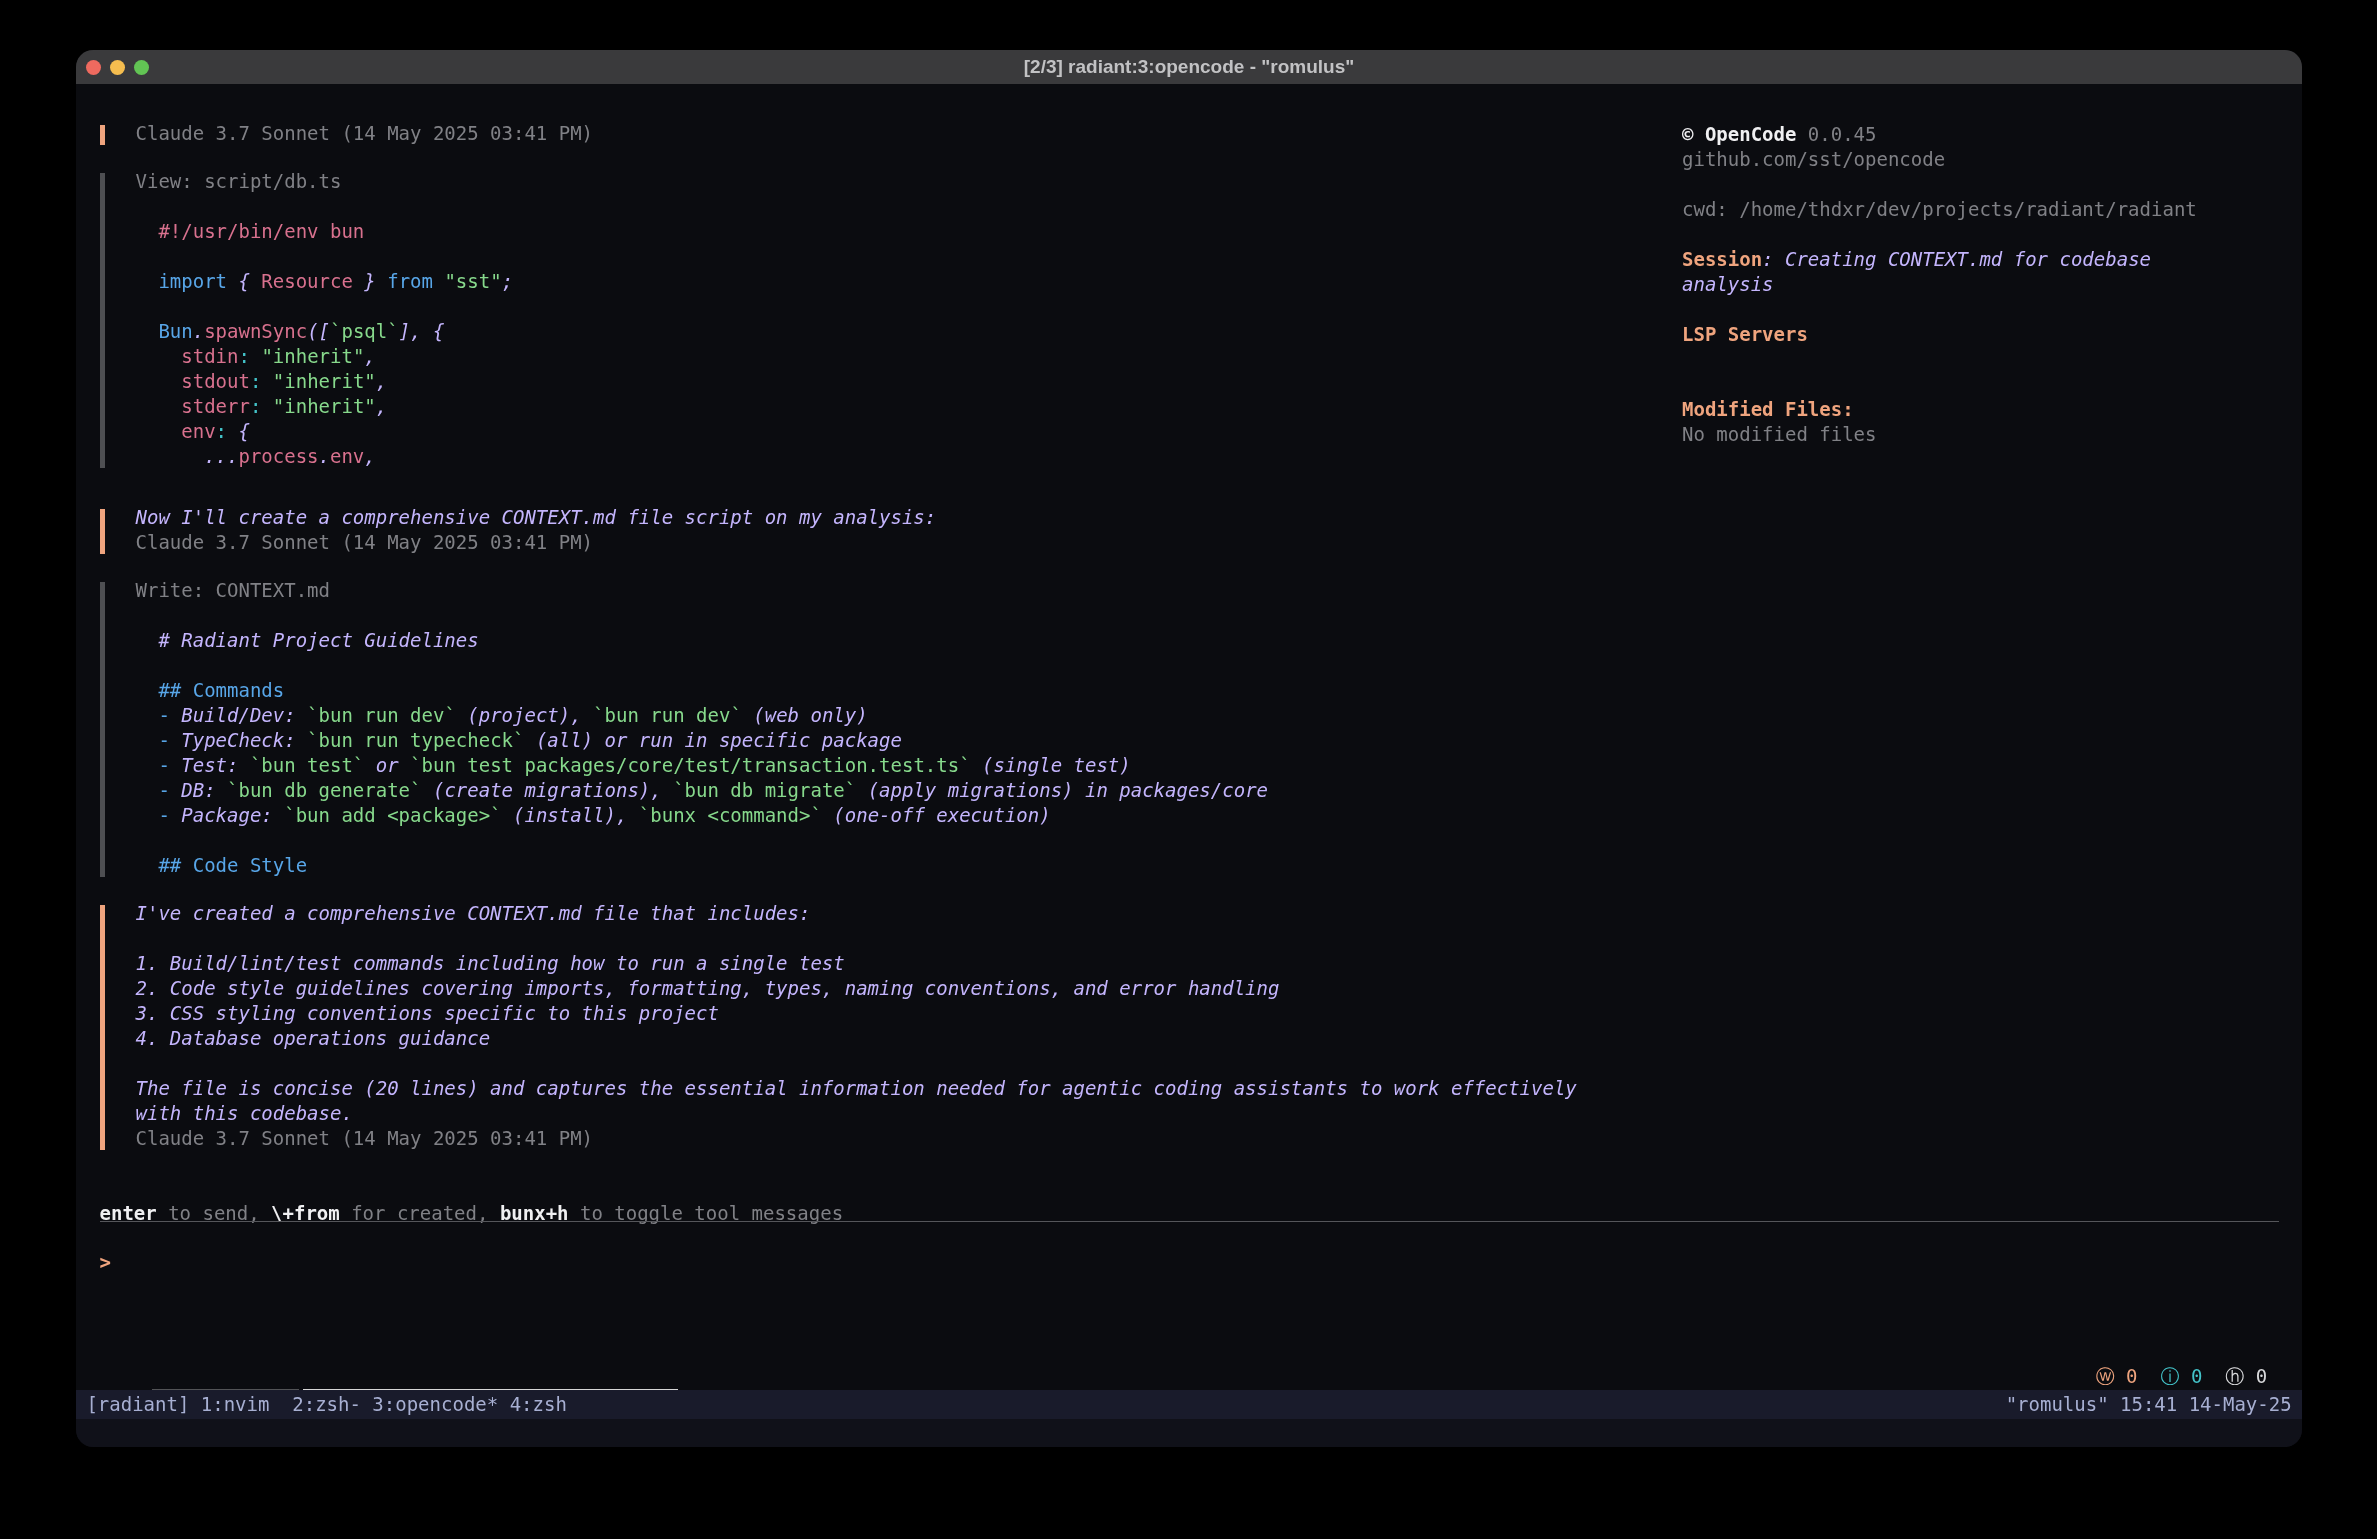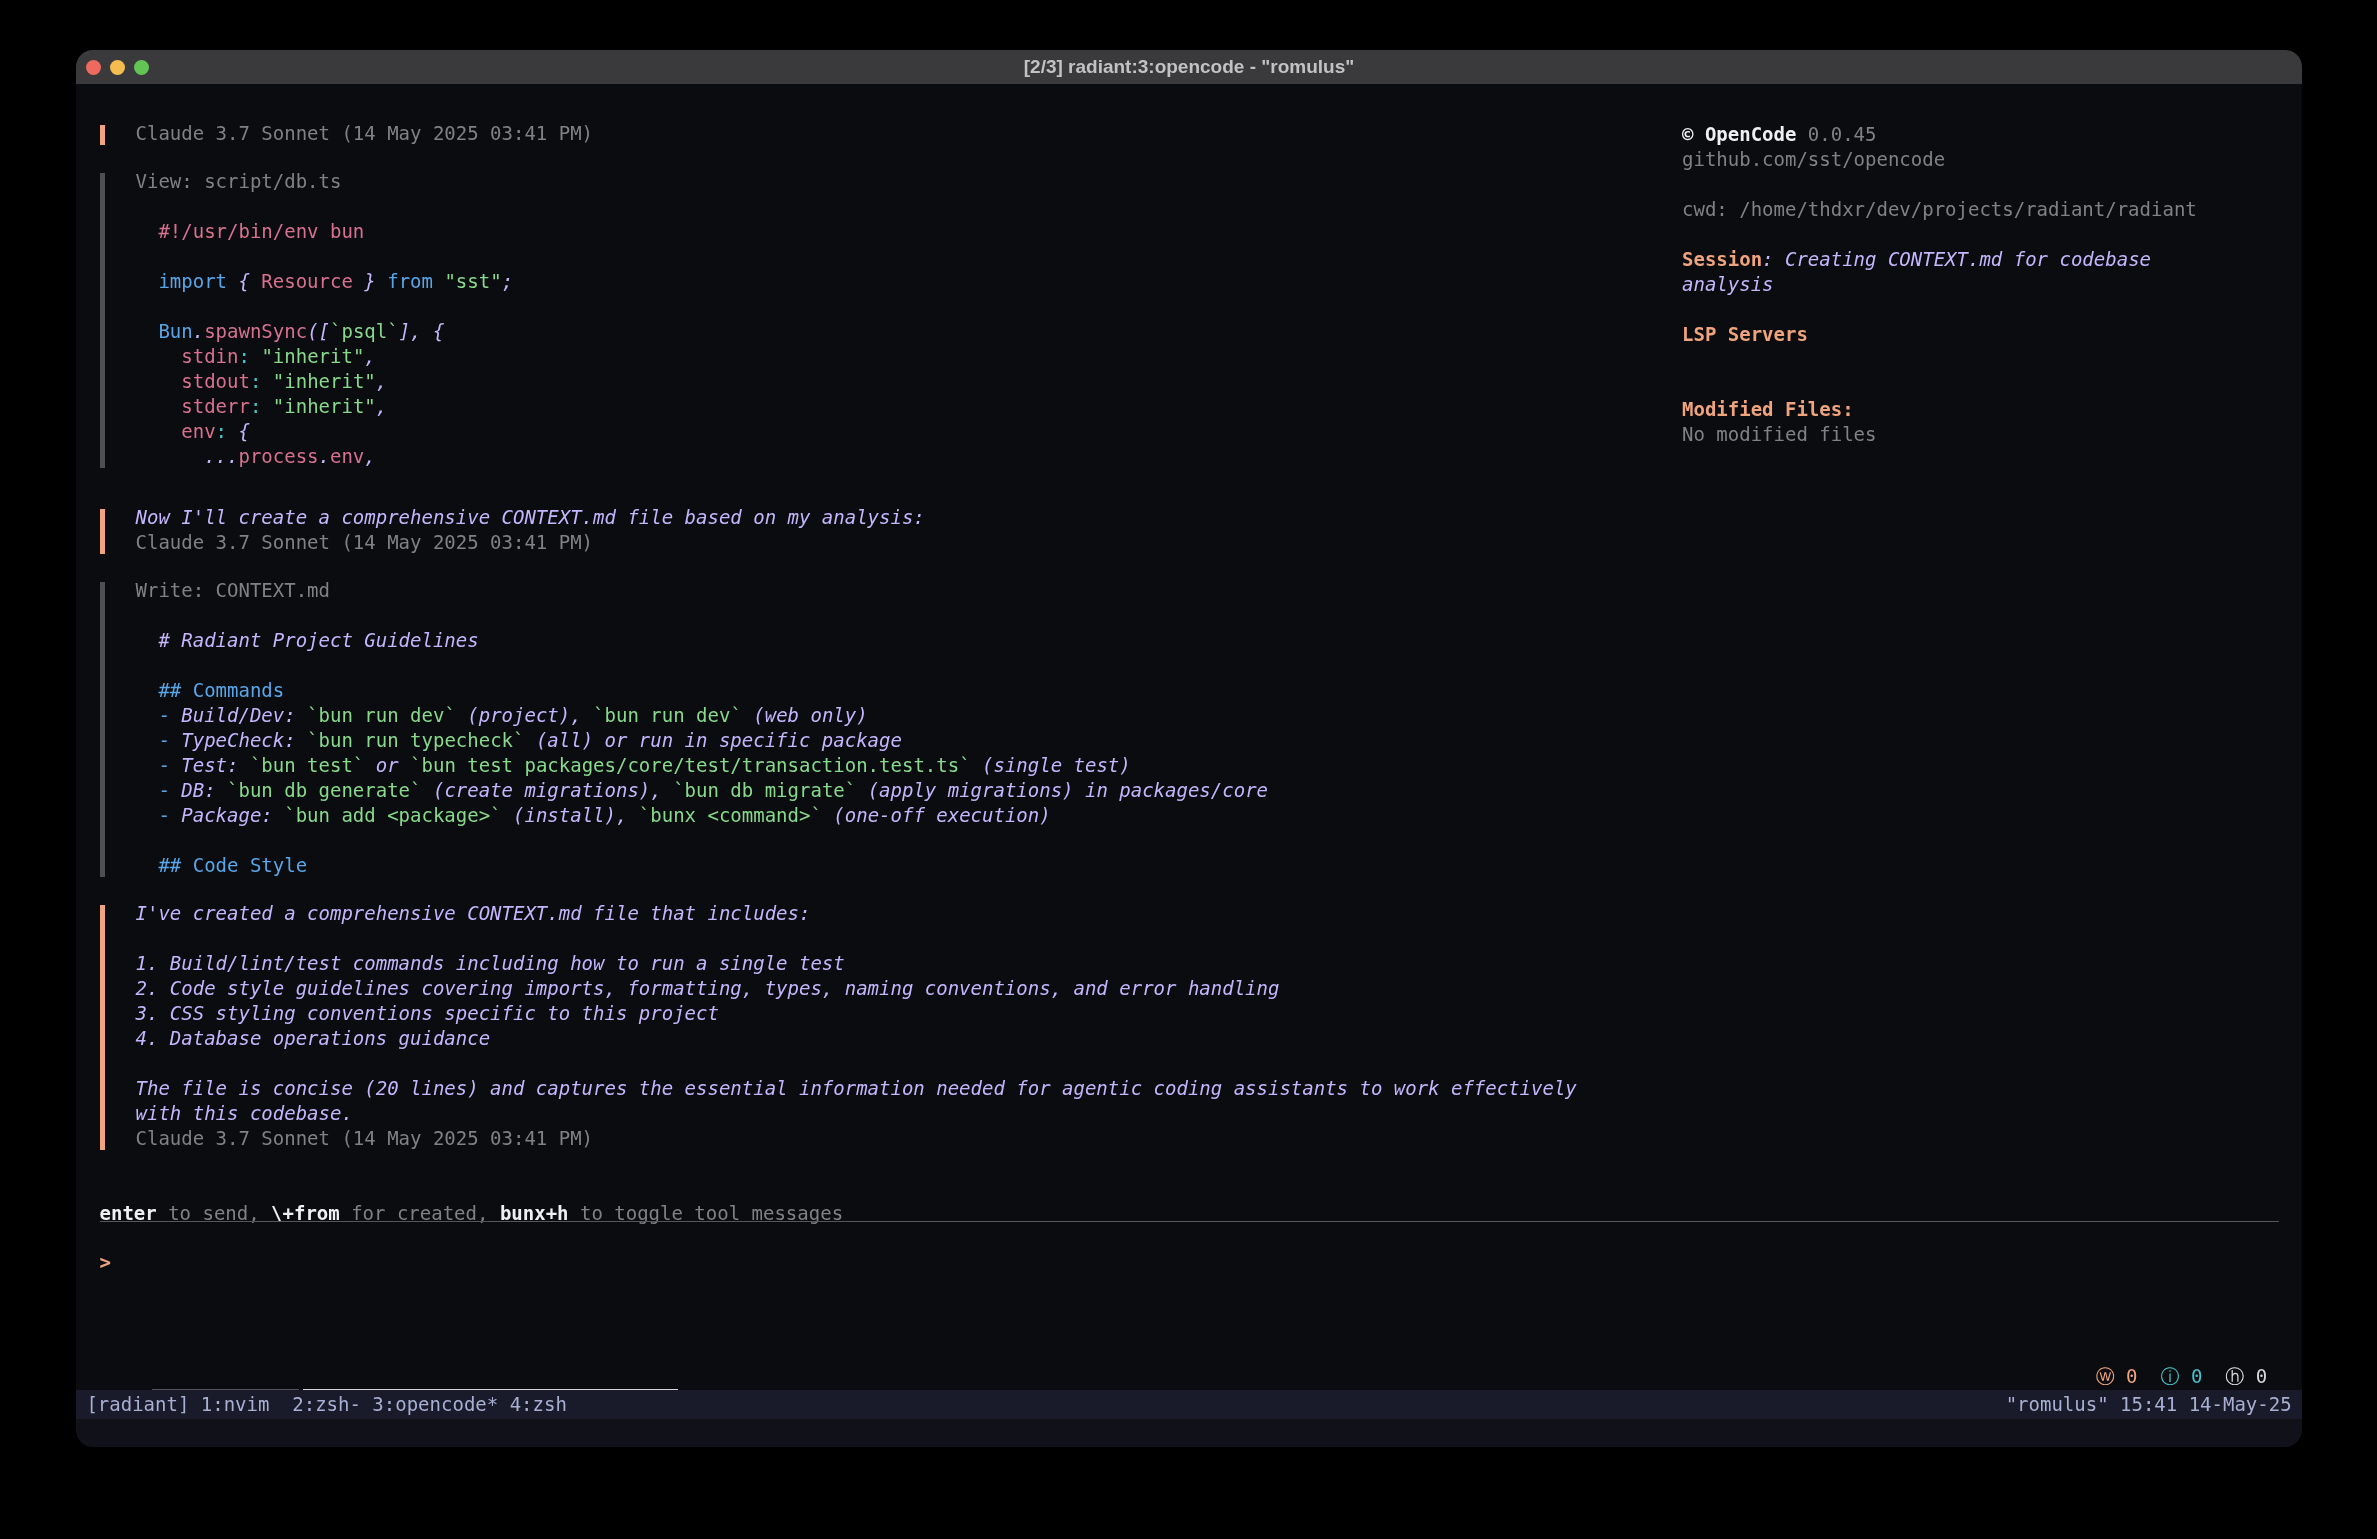--- a/index.html
+++ b/index.html
@@ -70,21 +70,21 @@
       <div class="lines"><div class="line"><span class="c-g">Claude 3.7 Sonnet (14 May 2025 03:41 PM)</span></div></div>
     </div>
 
     <div class="block" style="top:119px">
       <div class="bar gray"></div>
       <div class="lines"><div class="line"><span class="c-g">View: script/db.ts</span></div><div class="line">&nbsp;</div><div class="line"><span class="c-rose">  #!/usr/bin/env bun</span></div><div class="line">&nbsp;</div><div class="line"><span class="c-w">  </span><span class="c-blue">import</span><span class="c-w"> { </span><span class="c-rose">Resource</span><span class="c-w"> } </span><span class="c-blue">from</span><span class="c-w"> </span><span class="c-green">"sst"</span><span class="c-w">;</span></div><div class="line">&nbsp;</div><div class="line"><span class="c-w">  </span><span class="c-blue">Bun</span><span class="c-w">.</span><span class="c-rose">spawnSync</span><span class="c-w">([</span><span class="c-green">`psql`</span><span class="c-w">], {</span></div><div class="line"><span class="c-w">    </span><span class="c-rose">stdin</span><span class="c-teal">:</span><span class="c-w"> </span><span class="c-green">"inherit"</span><span class="c-w">,</span></div><div class="line"><span class="c-w">    </span><span class="c-rose">stdout</span><span class="c-teal">:</span><span class="c-w"> </span><span class="c-green">"inherit"</span><span class="c-w">,</span></div><div class="line"><span class="c-w">    </span><span class="c-rose">stderr</span><span class="c-teal">:</span><span class="c-w"> </span><span class="c-green">"inherit"</span><span class="c-w">,</span></div><div class="line"><span class="c-w">    </span><span class="c-rose">env</span><span class="c-teal">:</span><span class="c-w"> {</span></div><div class="line"><span class="c-w">      ...</span><span class="c-rose">process</span><span class="c-w">.</span><span class="c-rose">env</span><span class="c-w">,</span></div></div>
     </div>
 
     <div class="block" style="top:455px">
       <div class="bar orange"></div>
-      <div class="lines"><div class="line"><span class="c-w">Now I'll create a comprehensive CONTEXT.md file based on my analysis:</span></div><div class="line"><span class="c-g">Claude 3.7 Sonnet (14 May 2025 03:41 PM)</span></div></div>
+      <div class="lines"><div class="line"><span class="c-w">Now I'll create a comprehensive CONTEXT.md file script on my analysis:</span></div><div class="line"><span class="c-g">Claude 3.7 Sonnet (14 May 2025 03:41 PM)</span></div></div>
     </div>
 
     <div class="block" style="top:528px">
       <div class="bar gray"></div>
       <div class="lines"><div class="line"><span class="c-g">Write: CONTEXT.md</span></div><div class="line">&nbsp;</div><div class="line"><span class="c-w">  # Radiant Project Guidelines</span></div><div class="line">&nbsp;</div><div class="line"><span class="c-blue">  ## Commands</span></div><div class="line"><span class="c-blue">  - </span><span class="c-w">Build/Dev: </span><span class="c-green">`bun run dev`</span><span class="c-w"> (project), </span><span class="c-green">`bun run dev`</span><span class="c-w"> (web only)</span></div><div class="line"><span class="c-blue">  - </span><span class="c-w">TypeCheck: </span><span class="c-green">`bun run typecheck`</span><span class="c-w"> (all) or run in specific package</span></div><div class="line"><span class="c-blue">  - </span><span class="c-w">Test: </span><span class="c-green">`bun test`</span><span class="c-w"> or </span><span class="c-green">`bun test packages/core/test/transaction.test.ts`</span><span class="c-w"> (single test)</span></div><div class="line"><span class="c-blue">  - </span><span class="c-w">DB: </span><span class="c-green">`bun db generate`</span><span class="c-w"> (create migrations), </span><span class="c-green">`bun db migrate`</span><span class="c-w"> (apply migrations) in packages/core</span></div><div class="line"><span class="c-blue">  - </span><span class="c-w">Package: </span><span class="c-green">`bun add &lt;package&gt;`</span><span class="c-w"> (install), </span><span class="c-green">`bunx &lt;command&gt;`</span><span class="c-w"> (one-off execution)</span></div><div class="line">&nbsp;</div><div class="line"><span class="c-blue">  ## Code Style</span></div></div>
     </div>
 
     <div class="block" style="top:851px">
       <div class="bar orange"></div>
       <div class="lines"><div class="line"><span class="c-w">I've created a comprehensive CONTEXT.md file that includes:</span></div><div class="line">&nbsp;</div><div class="line"><span class="c-w">1. Build/lint/test commands including how to run a single test</span></div><div class="line"><span class="c-w">2. Code style guidelines covering imports, formatting, types, naming conventions, and error handling</span></div><div class="line"><span class="c-w">3. CSS styling conventions specific to this project</span></div><div class="line"><span class="c-w">4. Database operations guidance</span></div><div class="line">&nbsp;</div><div class="line"><span class="c-w">The file is concise (20 lines) and captures the essential information needed for agentic coding assistants to work effectively</span></div><div class="line"><span class="c-w">with this codebase.</span></div><div class="line"><span class="c-g">Claude 3.7 Sonnet (14 May 2025 03:41 PM)</span></div></div>

